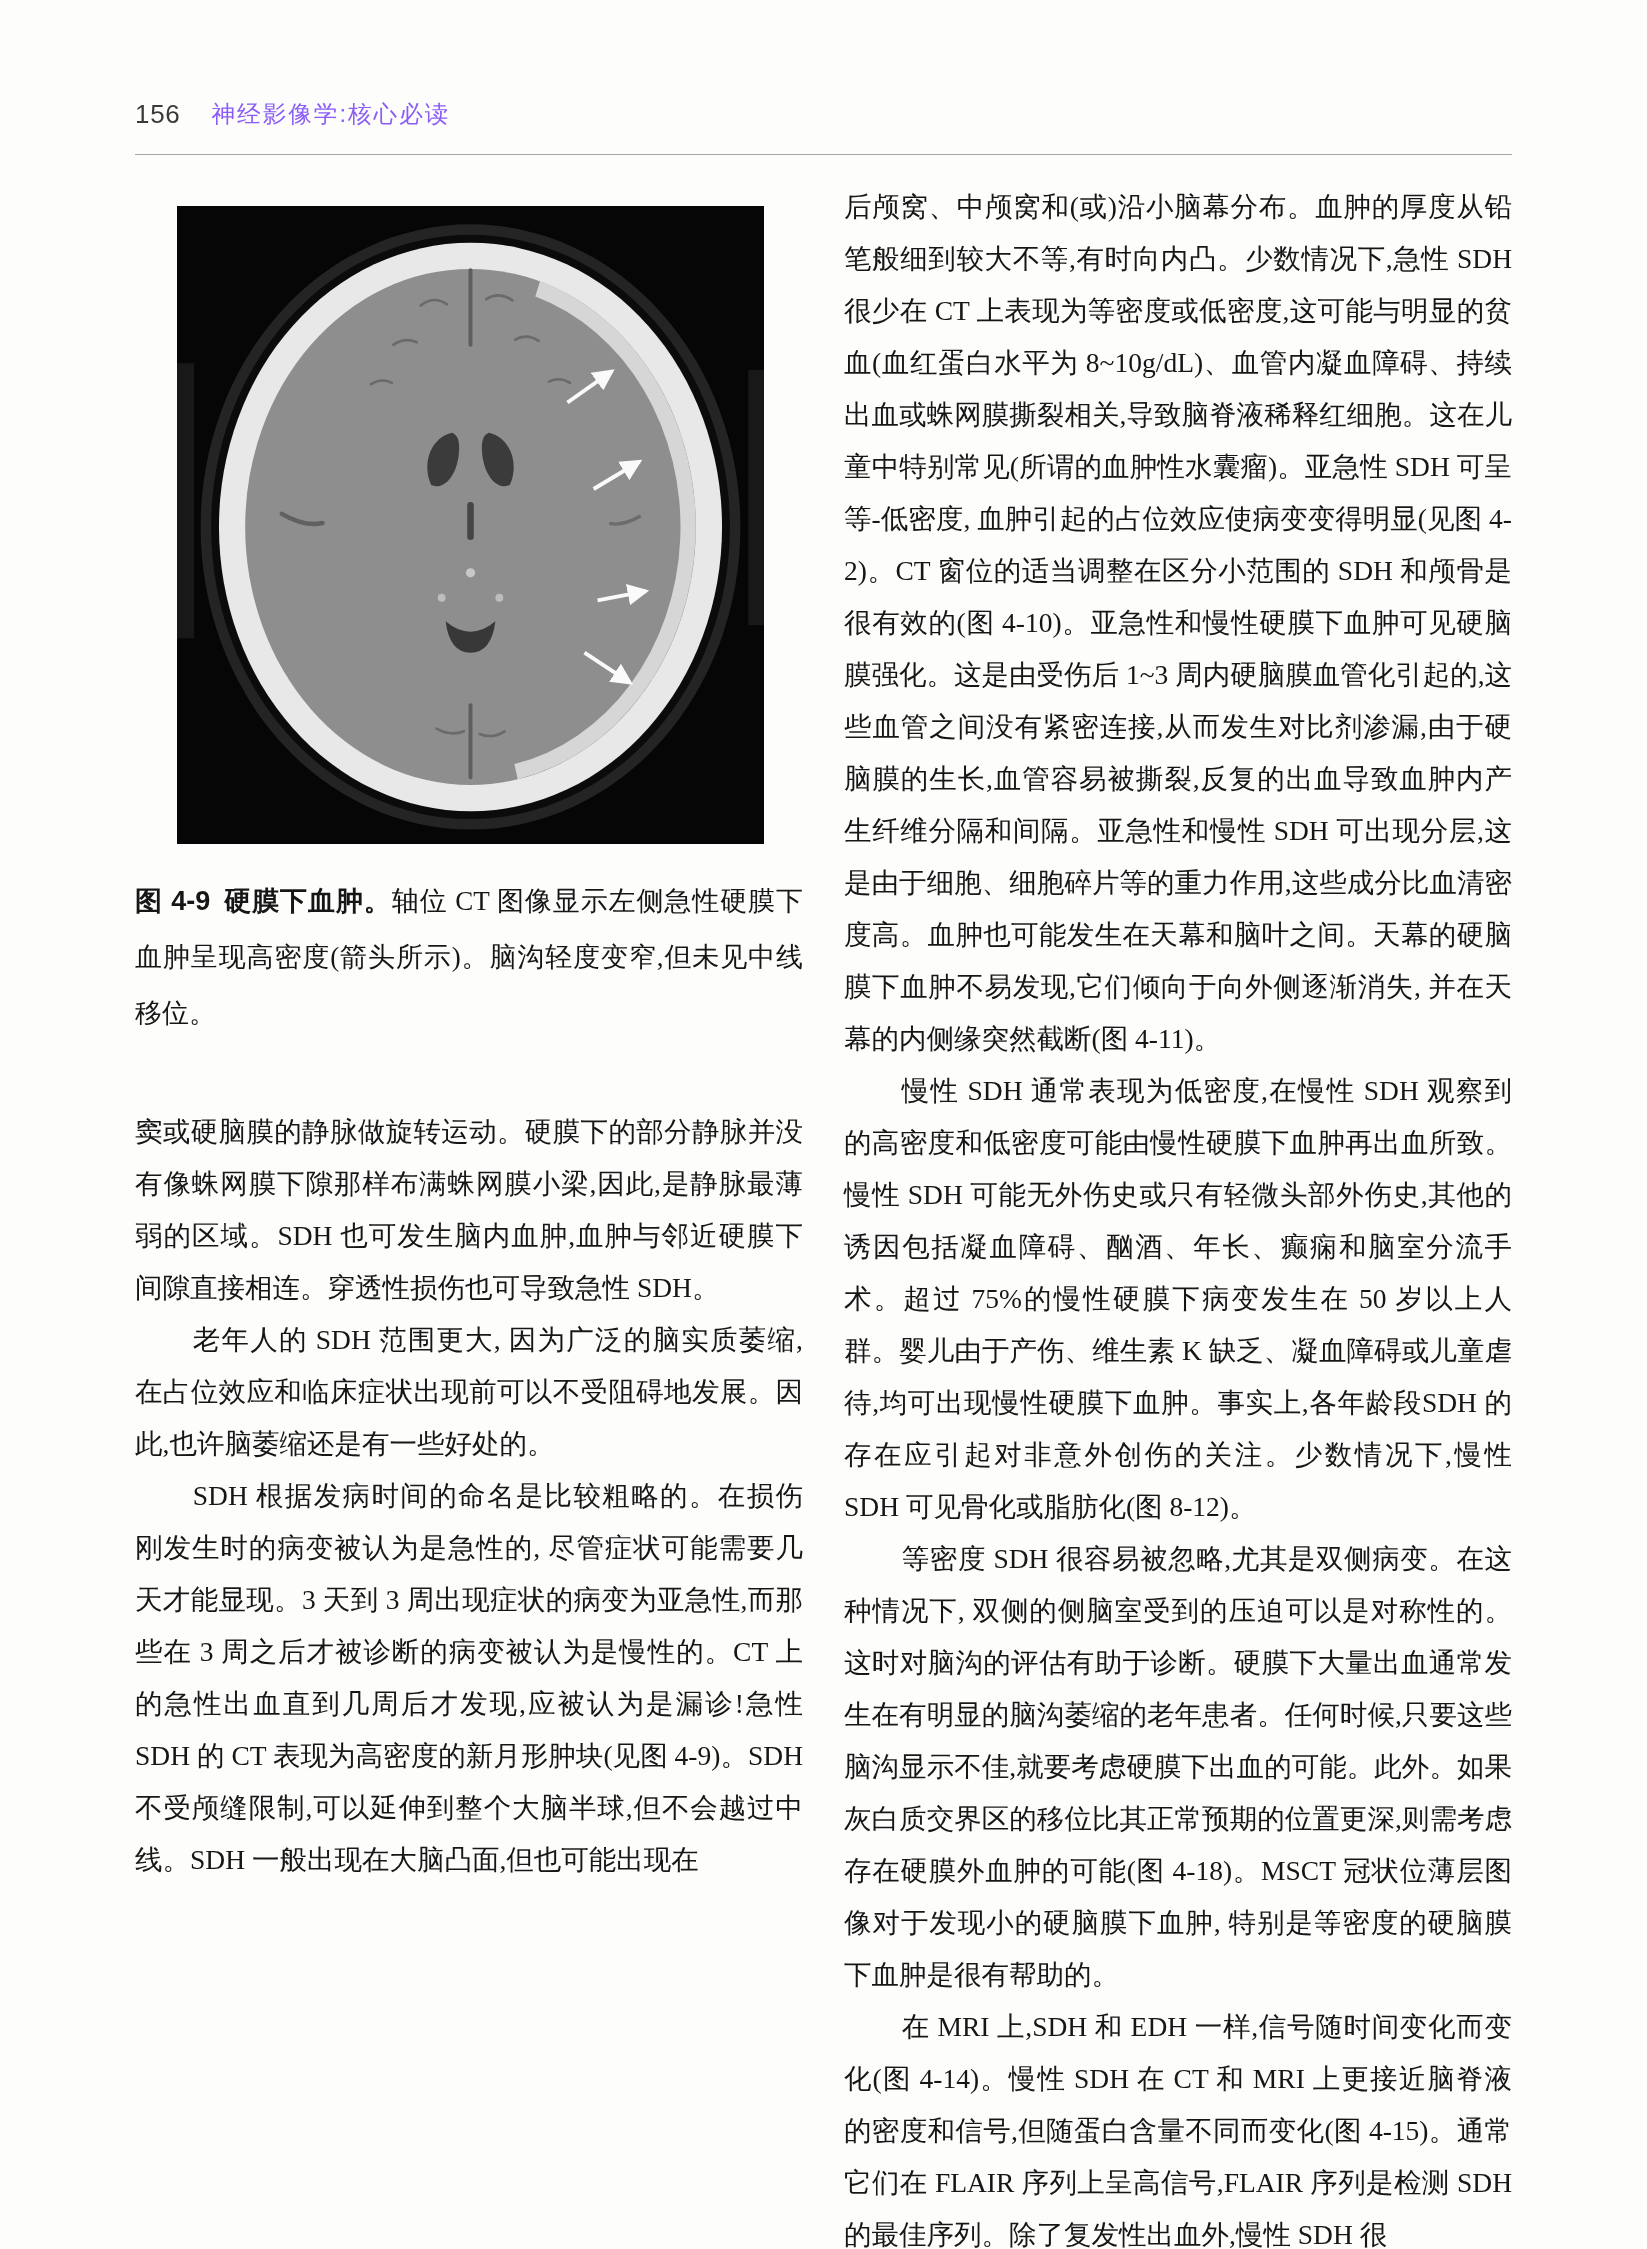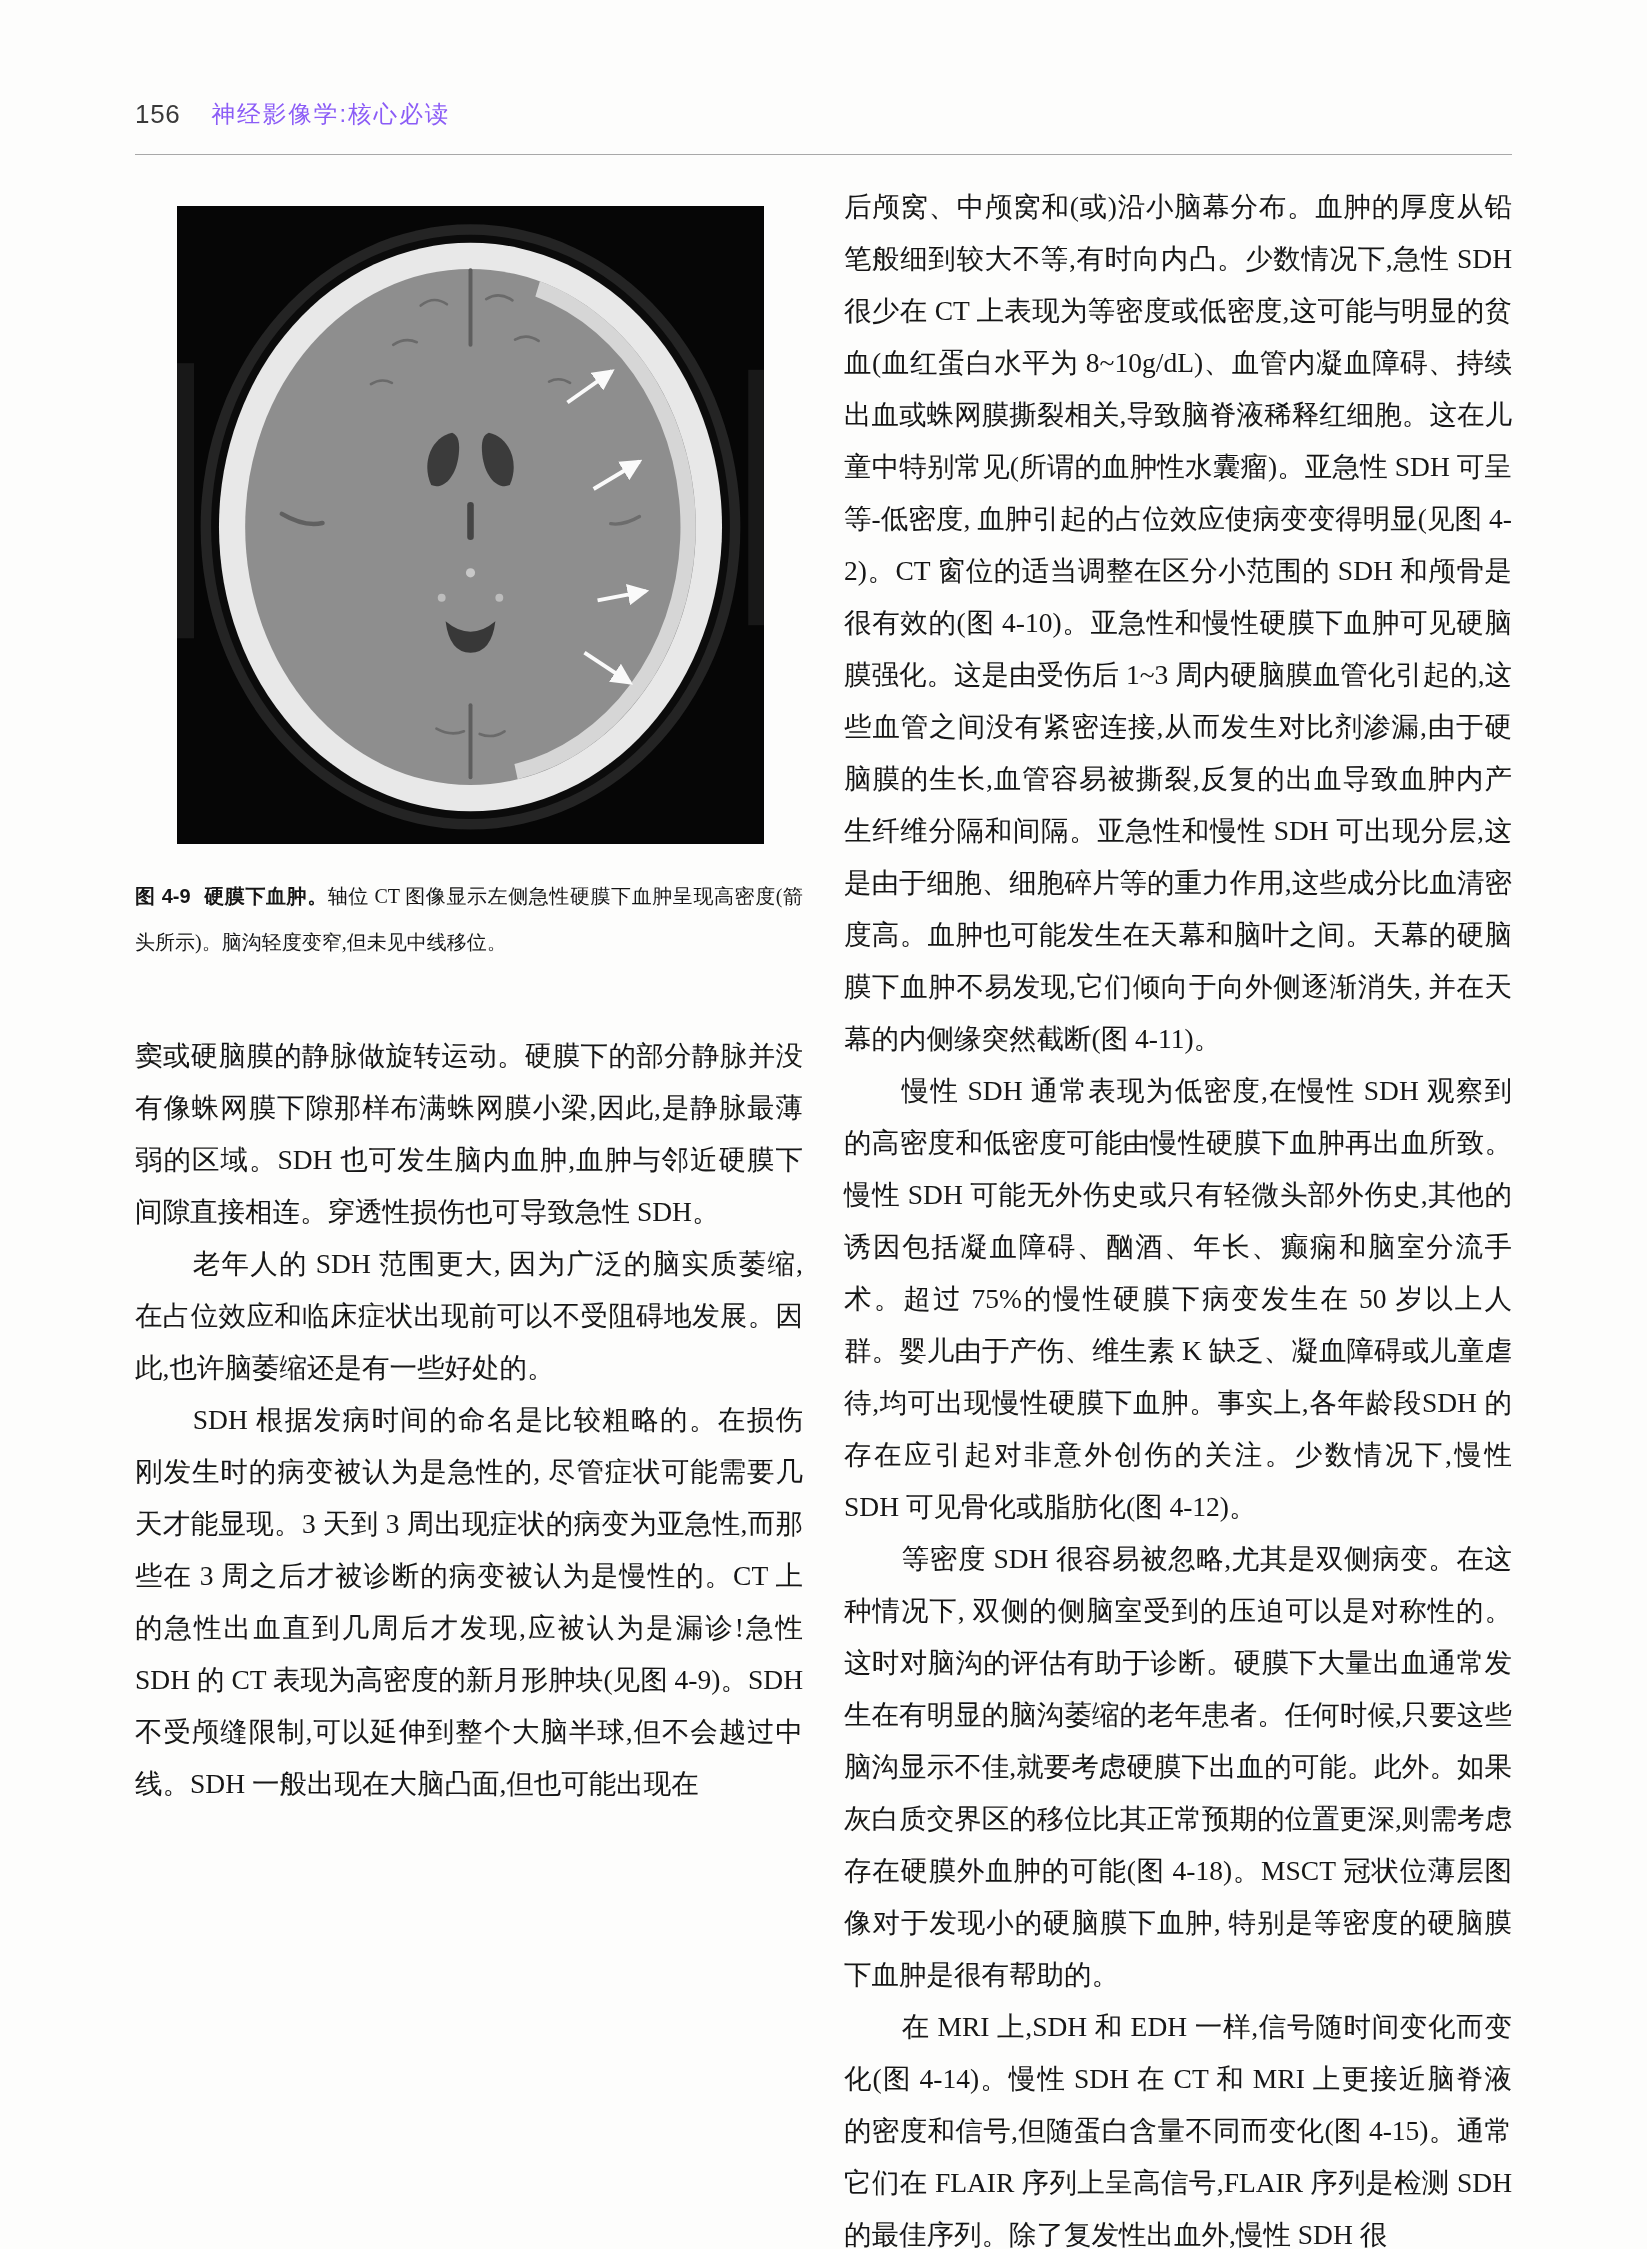--- a/index.html
+++ b/index.html
@@ -27,21 +27,21 @@
     font-size:27.5px; line-height:52px;
     text-align:justify; text-justify:inter-ideograph;
     color:#161616;
   }
   .col-left  { left:135px;  top:206px; }
   .col-right { left:844px; top:181px; }
   .figure { width:587px; margin-left:42px; }
   .ct { display:block; width:587px; height:638px; background:#000; }
   .figure-caption {
     margin-top:29px;
-    font-size:20px; line-height:46px;
+    font-size:27px; line-height:56px;
     text-align:justify; text-justify:inter-ideograph;
   }
   .figcap-strong {
     font-family:"Liberation Sans","DejaVu Sans",sans-serif;
     font-weight:bold;
   }
   .figure-caption .label { margin-right:13px; }
   .body-text { margin-top:65px; }
   .para { margin:0; }
   .para.indent { text-indent:2.1em; }
@@ -114,17 +114,17 @@
 
   <div class="body-text">
       <p class="para">窦或硬脑膜的静脉做旋转运动。硬膜下的部分静脉并没有像蛛网膜下隙那样布满蛛网膜小梁,因此,是静脉最薄弱的区域。SDH 也可发生脑内血肿,血肿与邻近硬膜下间隙直接相连。穿透性损伤也可导致急性 SDH。</p>
       <p class="para indent">老年人的 SDH 范围更大, 因为广泛的脑实质萎缩, 在占位效应和临床症状出现前可以不受阻碍地发展。因此,也许脑萎缩还是有一些好处的。</p>
       <p class="para indent">SDH 根据发病时间的命名是比较粗略的。在损伤刚发生时的病变被认为是急性的, 尽管症状可能需要几天才能显现。3 天到 3 周出现症状的病变为亚急性,而那些在 3 周之后才被诊断的病变被认为是慢性的。CT 上的急性出血直到几周后才发现,应被认为是漏诊!急性 SDH 的 CT 表现为高密度的新月形肿块(见图 4-9)。SDH 不受颅缝限制,可以延伸到整个大脑半球,但不会越过中线。SDH 一般出现在大脑凸面,但也可能出现在</p>
     </div>
 </section>
 
 <section class="col col-right">
     <p class="para">后颅窝、中颅窝和(或)沿小脑幕分布。血肿的厚度从铅笔般细到较大不等,有时向内凸。少数情况下,急性 SDH 很少在 CT 上表现为等密度或低密度,这可能与明显的贫血(血红蛋白水平为 8~10g/dL)、血管内凝血障碍、持续出血或蛛网膜撕裂相关,导致脑脊液稀释红细胞。这在儿童中特别常见(所谓的血肿性水囊瘤)。亚急性 SDH 可呈等-低密度, 血肿引起的占位效应使病变变得明显(见图 4-2)。CT 窗位的适当调整在区分小范围的 SDH 和颅骨是很有效的(图 4-10)。亚急性和慢性硬膜下血肿可见硬脑膜强化。这是由受伤后 1~3 周内硬脑膜血管化引起的,这些血管之间没有紧密连接,从而发生对比剂渗漏,由于硬脑膜的生长,血管容易被撕裂,反复的出血导致血肿内产生纤维分隔和间隔。亚急性和慢性 SDH 可出现分层,这是由于细胞、细胞碎片等的重力作用,这些成分比血清密度高。血肿也可能发生在天幕和脑叶之间。天幕的硬脑膜下血肿不易发现,它们倾向于向外侧逐渐消失, 并在天幕的内侧缘突然截断(图 4-11)。</p>
-    <p class="para indent">慢性 SDH 通常表现为低密度,在慢性 SDH 观察到的高密度和低密度可能由慢性硬膜下血肿再出血所致。慢性 SDH 可能无外伤史或只有轻微头部外伤史,其他的诱因包括凝血障碍、酗酒、年长、癫痫和脑室分流手术。超过 75%的慢性硬膜下病变发生在 50 岁以上人群。婴儿由于产伤、维生素 K 缺乏、凝血障碍或儿童虐待,均可出现慢性硬膜下血肿。事实上,各年龄段SDH 的存在应引起对非意外创伤的关注。少数情况下,慢性 SDH 可见骨化或脂肪化(图 4-12)。</p>
+    <p class="para indent">慢性 SDH 通常表现为低密度,在慢性 SDH 观察到的高密度和低密度可能由慢性硬膜下血肿再出血所致。慢性 SDH 可能无外伤史或只有轻微头部外伤史,其他的诱因包括凝血障碍、酗酒、年长、癫痫和脑室分流手术。超过 75%的慢性硬膜下病变发生在 50 岁以上人群。婴儿由于产伤、维生素 K 缺乏、凝血障碍或儿童虐待,均可出现慢性硬膜下血肿。事实上,各年龄段SDH 的存在应引起对非意外创伤的关注。少数情况下,慢性 SDH 可见骨化或脂肪化(图 8-12)。</p>
     <p class="para indent">等密度 SDH 很容易被忽略,尤其是双侧病变。在这种情况下, 双侧的侧脑室受到的压迫可以是对称性的。这时对脑沟的评估有助于诊断。硬膜下大量出血通常发生在有明显的脑沟萎缩的老年患者。任何时候,只要这些脑沟显示不佳,就要考虑硬膜下出血的可能。此外。如果灰白质交界区的移位比其正常预期的位置更深,则需考虑存在硬膜外血肿的可能(图 4-18)。MSCT 冠状位薄层图像对于发现小的硬脑膜下血肿, 特别是等密度的硬脑膜下血肿是很有帮助的。</p>
     <p class="para indent">在 MRI 上,SDH 和 EDH 一样,信号随时间变化而变化(图 4-14)。慢性 SDH 在 CT 和 MRI 上更接近脑脊液的密度和信号,但随蛋白含量不同而变化(图 4-15)。通常它们在 FLAIR 序列上呈高信号,FLAIR 序列是检测 SDH 的最佳序列。除了复发性出血外,慢性 SDH 很</p>
   </section>
 
 
 </body></html>

